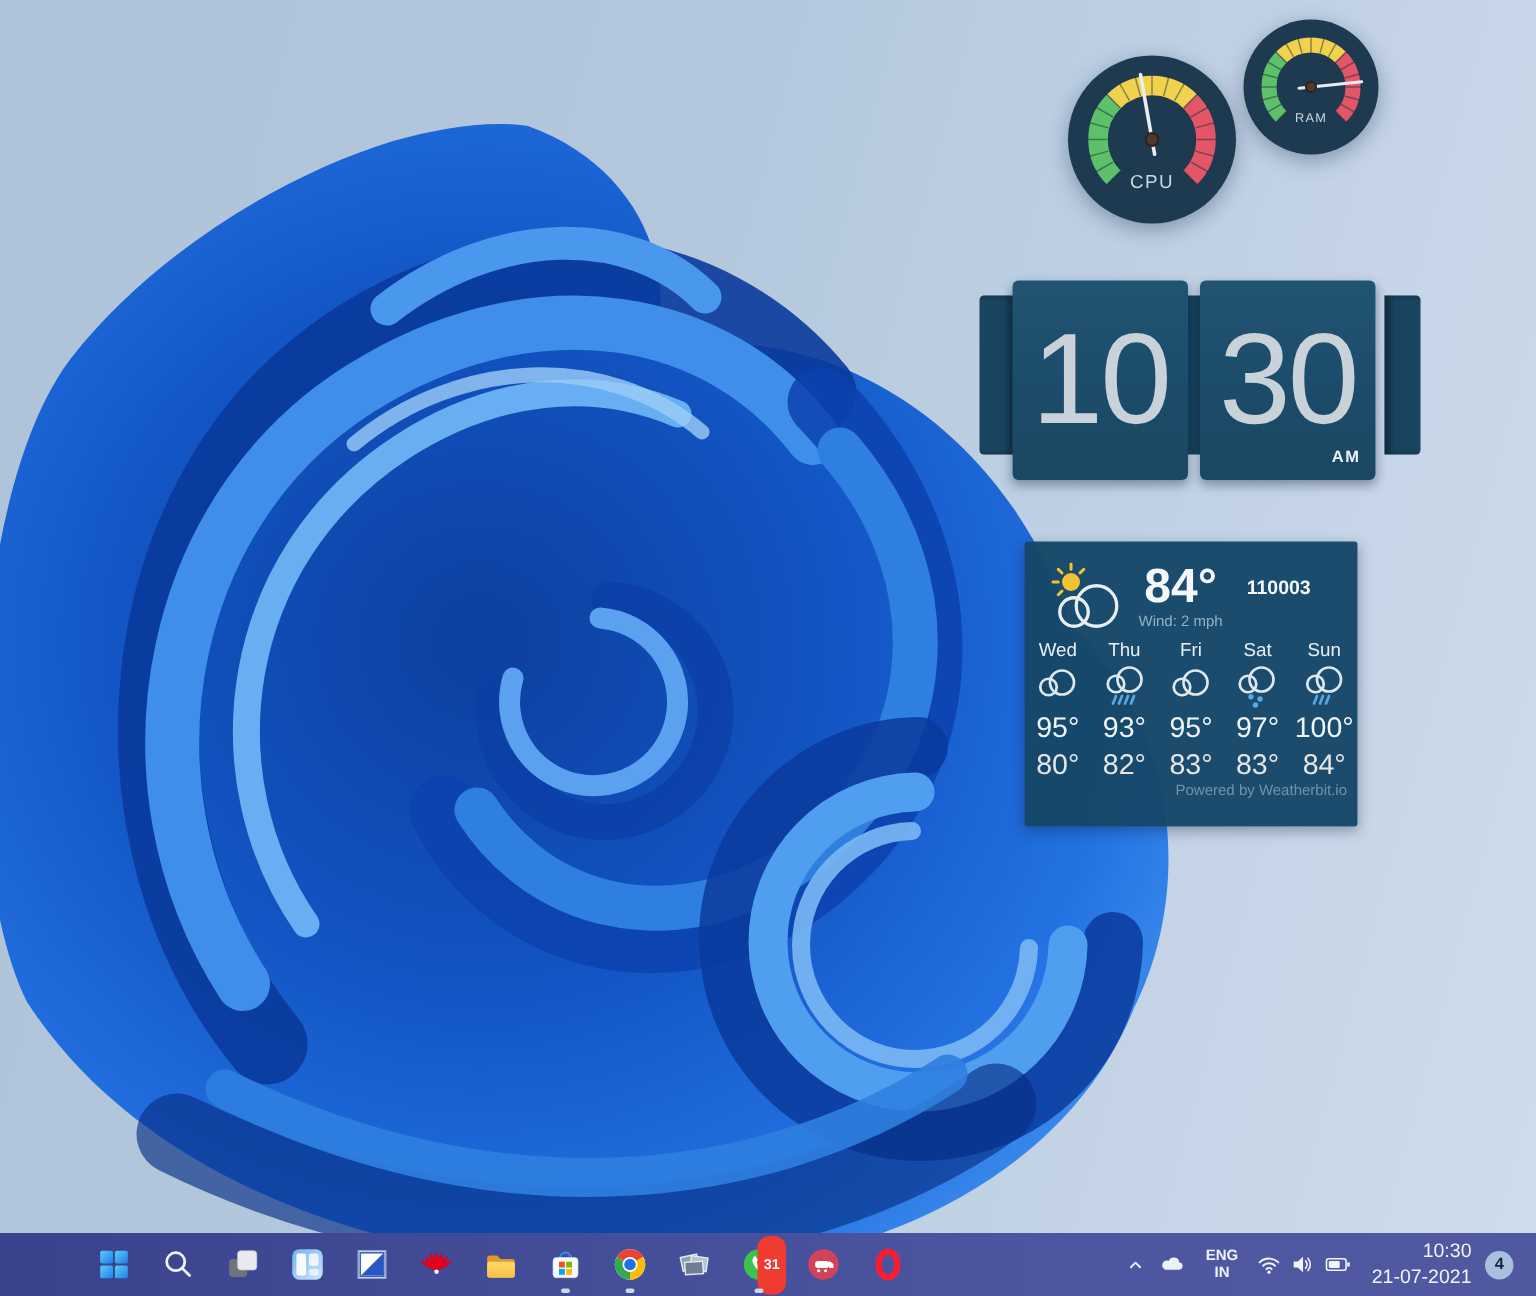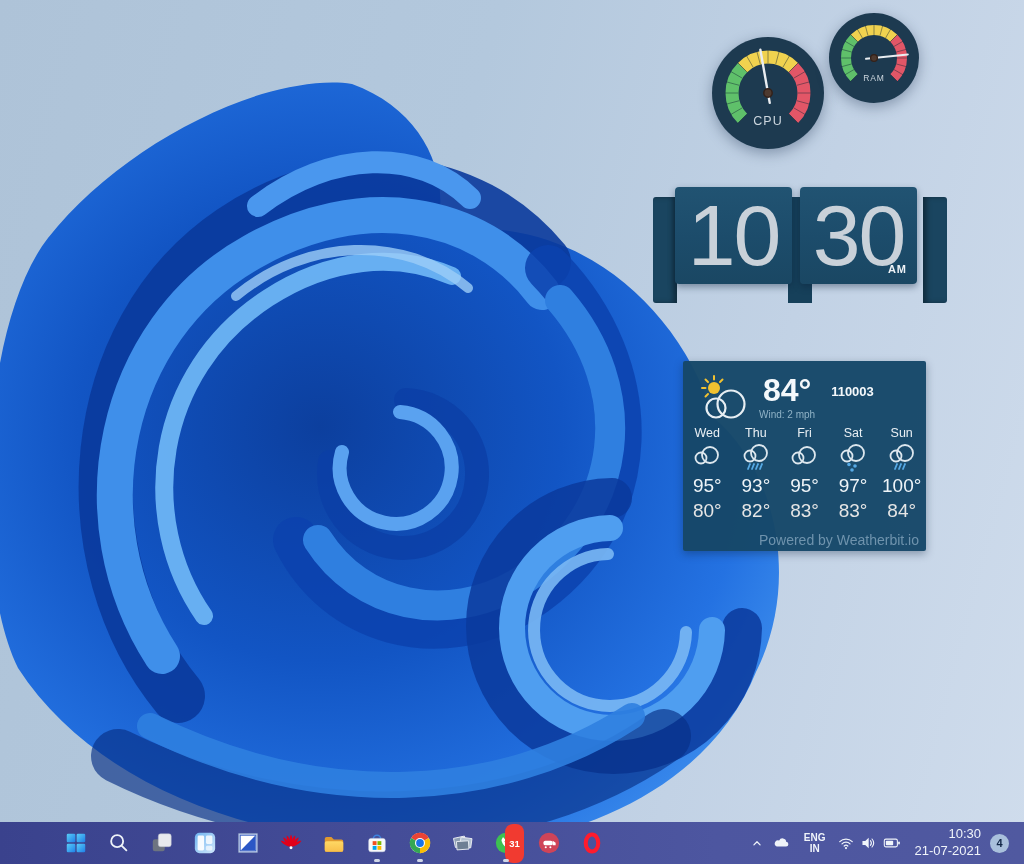--- a/index.html
+++ b/index.html
@@ -16,49 +16,49 @@
   .gauge-ram{left:826px;top:10px;width:96px;height:96px;}
   .gauge text{font-family:"Liberation Sans",sans-serif;fill:#ccd6de;}
 
   
   .clock-widget{position:absolute;left:653px;top:187px;width:294px;height:126px;z-index:2;}
   .clock-tab{position:absolute;top:10px;width:24px;height:106px;background:#1a4560;z-index:0;}
   .clock-tab.left{left:0;border-radius:3px 0 0 3px;box-shadow:inset -4px 0 5px rgba(0,0,0,.35);}
   .clock-tab.mid{left:135px;background:#16405a;}
   .clock-tab.right{left:270px;border-radius:0 3px 3px 0;box-shadow:inset 4px 0 5px rgba(0,0,0,.35);}
   .clock-panel{
-    position:absolute;top:0;width:117px;height:97px;z-index:1;border-radius:4px;
+    position:absolute;top:0;width:117px;height:133px;z-index:1;border-radius:4px;
     background:linear-gradient(180deg,#215372 0%,#1c4c6b 52%,#1a4763 100%);
     box-shadow:0 3px 7px rgba(10,30,55,.4);
     display:flex;align-items:center;justify-content:center;
     color:#c9d1d9;font-size:86px;font-weight:400;letter-spacing:-2px;
   }
   .clock-panel.hour{left:22px;}
   .clock-panel.minute{left:147px;}
   .clock-meridiem{position:absolute;right:10px;bottom:9px;font-size:11px;font-weight:700;
     letter-spacing:1px;color:#edf2f6;}
 
   
   .weather-widget{
-    position:absolute;left:683px;top:361px;width:243px;height:190px;z-index:2;
+    position:absolute;left:683px;top:361px;width:222px;height:190px;z-index:2;
     background:rgba(22,71,104,.97);border-radius:2px;color:#f4f8fb;
     box-shadow:0 3px 9px rgba(10,30,55,.35);
   }
   .weather-current{display:flex;align-items:flex-start;padding:13px 8px 0 12px;}
   .w-cur-icon{flex:0 0 auto;}
   .w-temp-block{margin-left:6px;text-align:center;}
   .w-temp{font-size:32px;font-weight:600;line-height:1;}
   .w-wind{font-size:10px;color:#8fb2c6;margin-top:3px;}
   .w-loc{margin-left:16px;font-size:13px;font-weight:700;line-height:1.6;padding-top:8px;}
   .w-days{display:grid;grid-template-columns:repeat(5,1fr);text-align:center;margin-top:0;}
   .w-day-name{font-size:12.5px;color:#e9eff4;}
   .w-day-icon{margin:2px auto 0;display:block;}
   .w-high{font-size:19px;color:#eef4f8;margin-top:1px;}
   .w-low{font-size:19px;color:#e5e5e5;margin-top:3px;}
-  .w-powered{position:absolute;right:7px;bottom:3px;font-size:14px;color:#6f93ad;}
+  .w-powered{position:absolute;right:7px;bottom:18px;font-size:10px;color:#6f93ad;}
 
   
   .taskbar{
     position:absolute;left:0;right:0;bottom:0;height:42px;z-index:3;
     background:linear-gradient(90deg,#3a428d 0%,#434c97 35%,#4d56a0 70%,#5059a0 100%);
   }
   .taskbar-apps{position:absolute;left:54px;top:0;height:100%;display:flex;}
   .app-btn{position:relative;width:43px;height:42px;display:flex;align-items:center;justify-content:center;}
   .app-btn svg{display:block;}
   .app-dot{position:absolute;bottom:2px;left:50%;transform:translateX(-50%);

